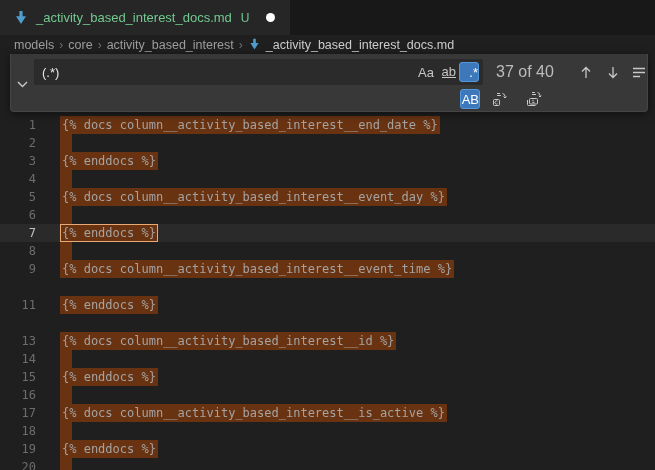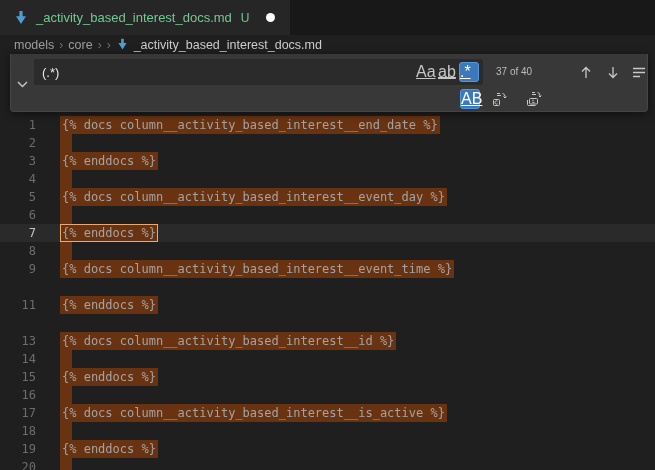--- a/index.html
+++ b/index.html
@@ -45,26 +45,26 @@
   .find-widget{position:absolute;left:10px;top:54px;width:638px;height:58px;background:var(--panel-bg);
     border:1px solid #454545;border-top:none;border-radius:0 0 4px 4px;
     box-shadow:0 2px 8px rgba(0,0,0,.5);z-index:5;}
   .toggle-replace{position:absolute;left:2px;top:21px;width:18px;height:18px;display:flex;
     align-items:center;justify-content:center;color:#c8c8c8;cursor:pointer;}
   .find-row{position:absolute;left:23px;top:5px;width:612px;height:26px;}
   .vs-input{position:absolute;left:0;top:0;height:26px;width:449px;background:var(--input-bg);
     border:none;outline:none;color:#e6e6e6;font-family:"Liberation Sans",sans-serif;font-size:13px;
     padding:0 74px 0 8px;border-radius:2px;}
   .opts{position:absolute;left:381px;top:3px;display:flex;gap:2px;}
-  .opt{width:20px;height:20px;border-radius:3px;display:flex;align-items:center;justify-content:flex-start;
-    color:#c5c5c5;font-size:16px;border:1px solid transparent;cursor:pointer;text-decoration:underline;}
+  .opt{width:20px;height:20px;border-radius:3px;display:flex;align-items:center;justify-content:flex-end;
+    color:#c5c5c5;font-size:13px;border:1px solid transparent;cursor:pointer;}
   .opt-word span{border-bottom:1px solid #c5c5c5;line-height:11px;}
   .opt.active{background:var(--opt-bg);border-color:var(--opt-border);color:#ffffff;}
   .opt.active span{border-bottom-color:#fff;}
-  .matches{position:absolute;left:462px;top:0;line-height:26px;font-size:10px;color:#bcbcbc;white-space:nowrap;}
+  .matches{position:absolute;left:462px;top:0;line-height:26px;font-size:16px;color:#bcbcbc;white-space:nowrap;}
   .icon-btn{position:absolute;top:2px;width:22px;height:22px;display:flex;align-items:center;
     justify-content:center;color:#c8c8c8;font-size:14px;border-radius:3px;cursor:pointer;}
   .btn-prev{left:541px;} .btn-next{left:568px;} .btn-selection{left:594px;} .btn-close{left:619px;}
   .replace-row{position:absolute;left:23px;top:33px;width:612px;height:25px;}
   .replace-row .vs-input{height:24px;padding-right:30px;}
   .opt-preserve{position:absolute;left:426px;top:2px;}
   .btn-replace{left:455px;top:1px;} .btn-replace-all{left:489px;top:1px;}
   svg{display:block;}
 </style>
 </head>
@@ -83,20 +83,21 @@
       <span class="git-badge">U</span>
       <span class="mod-dot"></span>
     </div>
   </div>
 
   <div class="breadcrumbs" id="breadcrumbs">
       <span class="crumb">models</span>
       <span class="crumb-sep">›</span>
       <span class="crumb">core</span>
       <span class="crumb-sep">›</span>
+      <span class="crumb">activity_based_interest</span>
       <span class="crumb-sep">›</span>
       <span class="crumb-file">
         <span>
           <svg width="13" height="13" viewBox="0 0 16 16">
             <path d="M6.4 1 h3.2 v5.3 h3.4 L8 14 L3 6.3 h3.4 Z" fill="#4f9cce"></path>
           </svg>
         </span>
         <span>_activity_based_interest_docs.md</span>
       </span>
     </div>

